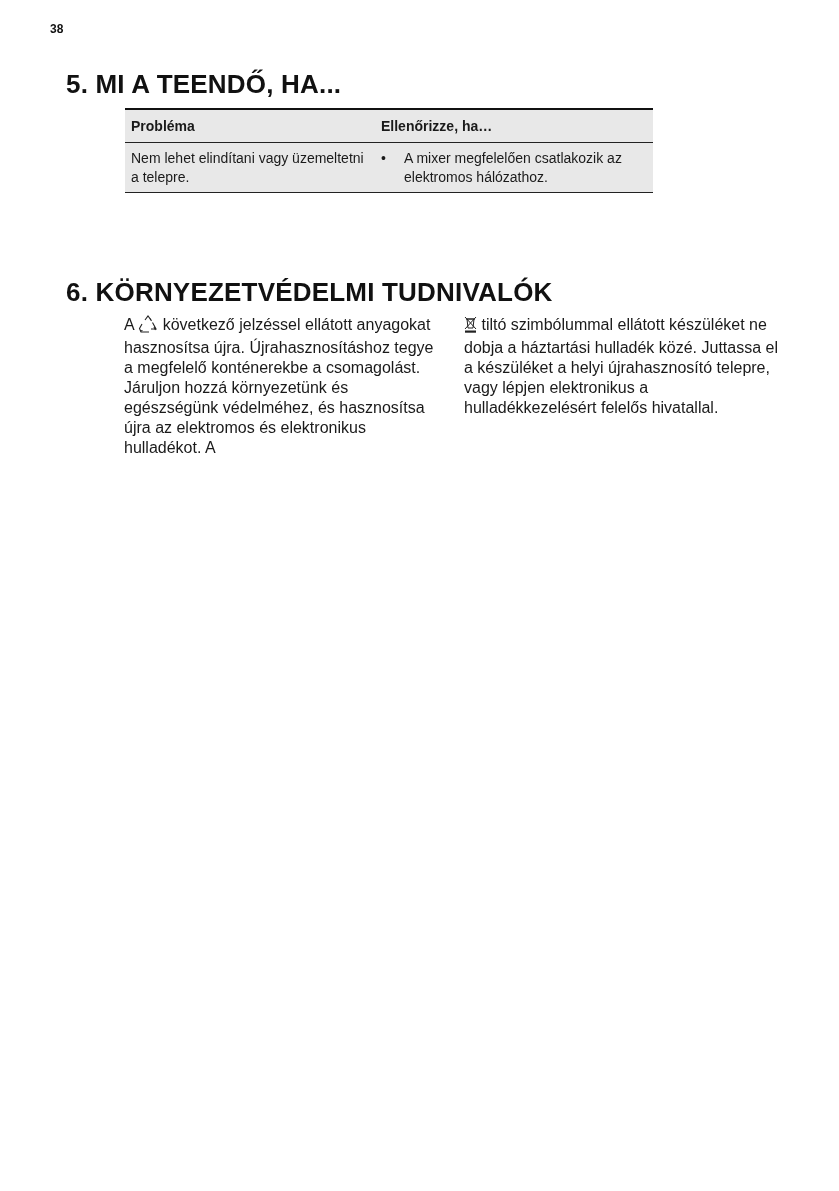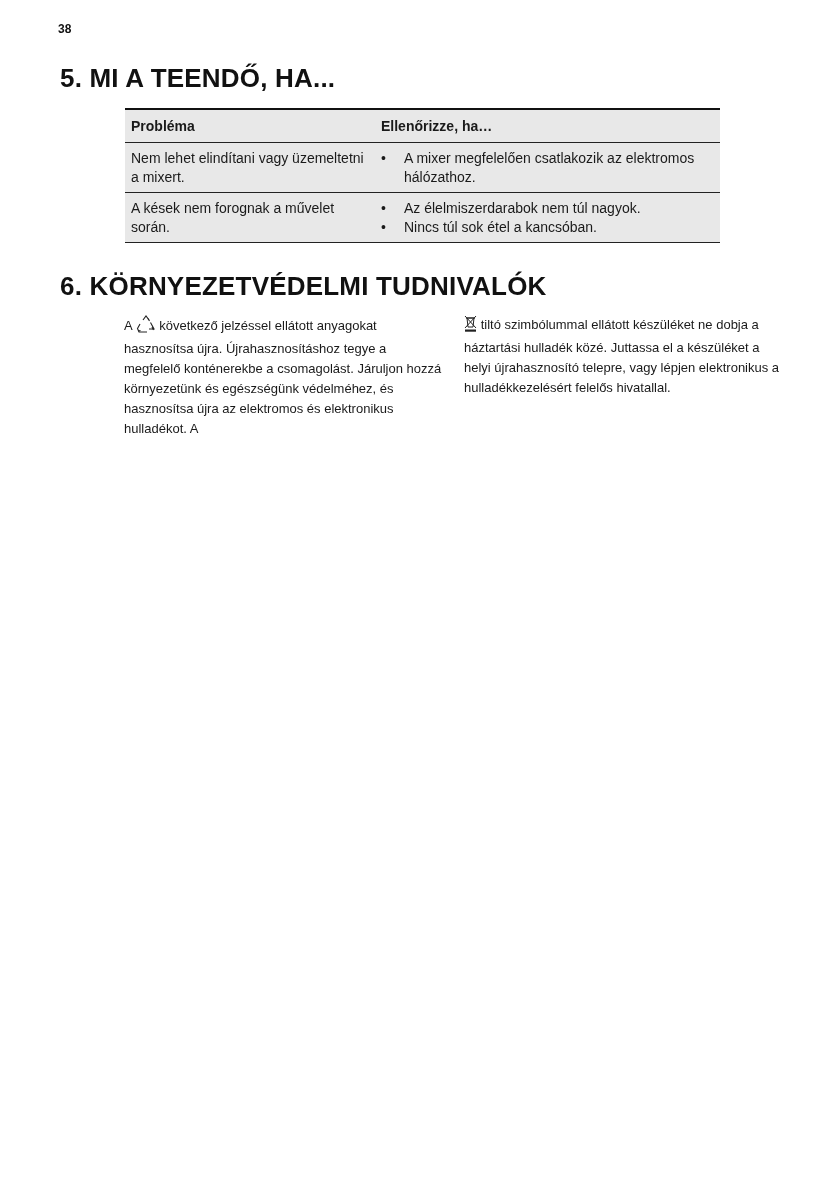--- a/index.html
+++ b/index.html
@@ -1,48 +1,48 @@
 <!DOCTYPE html>
 <html><head>
   <meta charset="utf-8">
   <style>
     html, body { margin: 0; padding: 0; background: #ffffff; }
     body {
       width: 839px; height: 1191px; position: relative; overflow: hidden;
       font-family: "Liberation Sans", sans-serif; color: #1a1a1a;
     }
     .page-number {
-      position: absolute; left: 58px; top: 22px;
+      position: absolute; left: 50px; top: 22px;
       font-size: 12px; font-weight: bold; color: #111;
     }
     .section-title {
-      position: absolute; left: 57px; margin: 3px;
+      position: absolute; left: 57px; margin: 9px;
       font-size: 26px; font-weight: bold; color: #111; letter-spacing: 0.2px;
     }
     #sec5 { top: 60px; }
     #sec6 { top: 268px; }
     .trouble-table {
-      position: absolute; left: 125px; top: 108px; width: 595px;
+      position: absolute; left: 125px; top: 108px; width: 528px;
       border-collapse: collapse; font-size: 14px;
     }
     .trouble-table th, .trouble-table td {
       background: #e8e8e8; text-align: left; vertical-align: top;
       padding: 6px 6px 5px 6px; line-height: 19px; font-weight: normal;
       border-bottom: 1px solid #222;
     }
     .trouble-table thead th {
       font-weight: bold; border-top: 2px solid #111; padding-top: 7px; padding-bottom: 6px;
     }
     .trouble-table .col-problem { width: 238px; }
     .bullets { list-style: none; margin: 0; padding: 0; }
     .bullets li { position: relative; padding-left: 23px; }
     .bullets li .dot { position: absolute; left: 0; top: 0; }
     .text-col {
       position: absolute; top: 315px; width: 320px;
-      font-size: 13px; line-height: 20px; color: #1a1a1a; margin: 0;
+      font-size: 16px; line-height: 20px; color: #1a1a1a; margin: 0;
     }
     #col-left { left: 124px; }
     #col-right { left: 464px; }
     .inline-icon { display: inline-block; vertical-align: -3px; }
   </style>
 </head>
 <body>
 
 <div class="page-number">38</div>
 
@@ -50,41 +50,26 @@
 
 <table class="trouble-table">
   <thead>
     <tr>
       <th class="col-problem">Probléma</th>
       <th>Ellenőrizze, ha…</th>
     </tr>
   </thead>
   <tbody>
     <tr>
-      <td class="col-problem">Nem lehet elindítani vagy üze­meltetni a mixert.</td>
+      <td class="col-problem">Nem lehet elindítani vagy üze­meltetni a telepre.</td>
       <td>
         <ul class="bullets">
           <li>
             <span class="dot">•</span>
             <span>A mixer megfelelően csatlakozik az elektromos há­lózathoz.</span>
-          </li>
-        </ul>
-      </td>
-    </tr>
-    <tr>
-      <td class="col-problem">A kések nem forognak a művelet során.</td>
-      <td>
-        <ul class="bullets">
-          <li>
-            <span class="dot">•</span>
-            <span>Az élelmiszerdarabok nem túl nagyok.</span>
-          </li>
-          <li>
-            <span class="dot">•</span>
-            <span>Nincs túl sok étel a kancsóban.</span>
           </li>
         </ul>
       </td>
     </tr>
   </tbody>
 </table>
 
 <h1 class="section-title" id="sec6">6. KÖRNYEZETVÉDELMI TUDNIVALÓK</h1>
 
 <p class="text-col" id="col-left">

